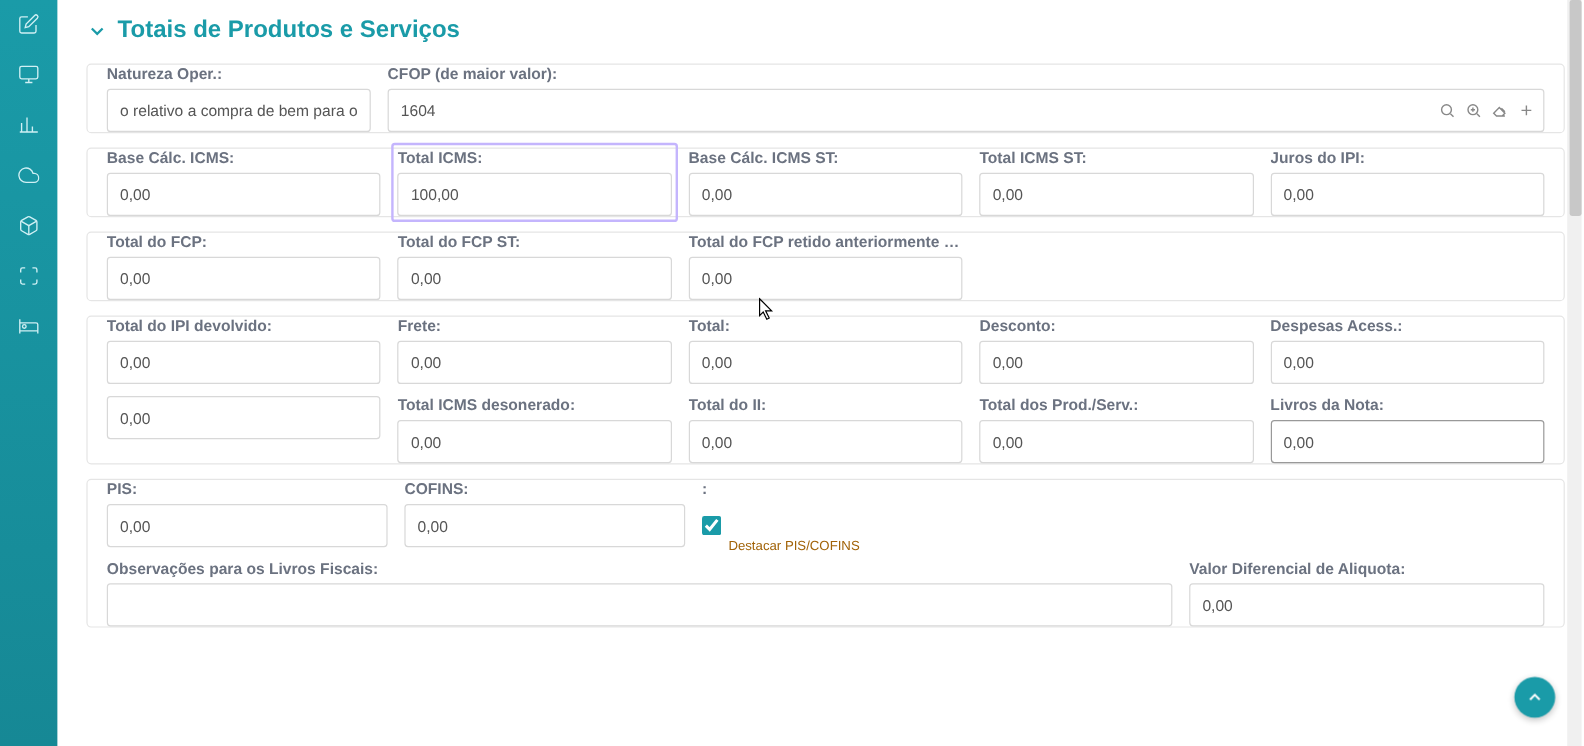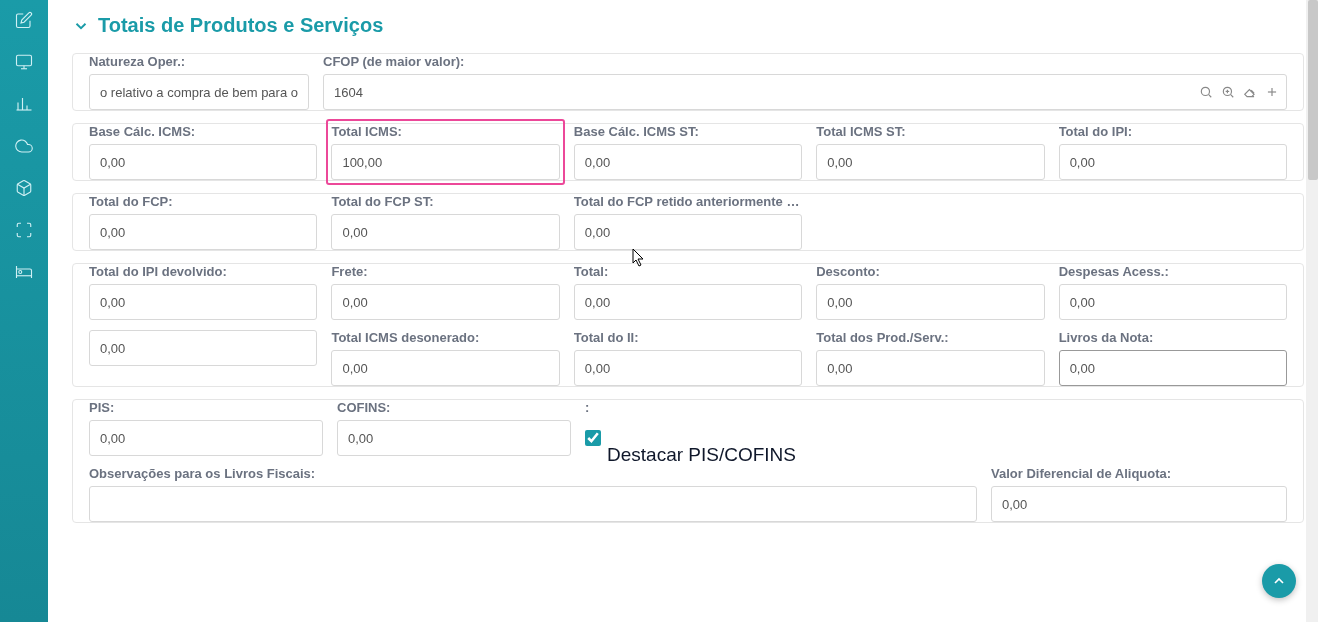--- a/index.html
+++ b/index.html
@@ -11,29 +11,29 @@
 .section-header { display: flex; align-items: center; gap: 8px; color: #1a9ba8; margin-bottom: 16px; cursor: pointer; padding-top: 6px; }
 .chevron { width: 18px; height: 18px; }
 .section-title { font-size: 20px; font-weight: 700; color: #1a9ba8; }
 .panel { border: 1px solid #e5e5e5; border-radius: 4px; padding: 0 16px; margin-bottom: 12px; background: #fff; }
 .row { display: flex; gap: 14px; margin-bottom: 10px; }
 .row:last-child { margin-bottom: 0; }
 .field { display: flex; flex-direction: column; gap: 5px; flex: 1; min-width: 0; }
 .field-label { font-size: 13px; font-weight: 600; color: #6b7280; white-space: nowrap; overflow: hidden; text-overflow: ellipsis; }
 .field-input { height: 36px; border: 1px solid #d8d8d8; border-radius: 3px; padding: 0 10px; font-size: 13px; color: #555; background: #fff; text-align: left; }
 .field-input.ta-left { text-align: left; }
-.highlighted { border: 2px solid #ec4899; border-radius: 3px; padding: 3px; margin: -5px; }
+.highlighted { border: 2px solid #c4b5fd; border-radius: 3px; padding: 3px; margin: -5px; }
 .input-group { position: relative; display: flex; align-items: center; }
 .input-group .field-input { width: 100%; padding-right: 100px; }
 .input-icons { position: absolute; right: 8px; display: flex; gap: 8px; color: #888; }
 .input-icons span { cursor: pointer; display: flex; align-items: center; }
 .input-icons svg { width: 14px; height: 14px; stroke: #888; fill: none; stroke-width: 2; }
 .checkbox-row { display: flex; align-items: center; gap: 6px; height: 36px; }
 .checkbox-row input[type="checkbox"] { width: 16px; height: 16px; accent-color: #1a9ba8; cursor: pointer; }
-.checkbox-label { font-size: 19px; color: #0f172a; margin-top: 34px; }
+.checkbox-label { font-size: 11px; color: #a16207; margin-top: 34px; }
 .darker-border { border: 1px solid #999 !important; }
 .scrollbar-track { position: absolute; right: 2px; top: 0; width: 12px; height: 100%; background: #f0f0f0; }
 .scrollbar-thumb { position: absolute; right: 2px; top: 0; width: 10px; height: 180px; background: #c8c8c8; border-radius: 2px; }
 .fab { position: fixed; right: 24px; bottom: 24px; width: 34px; height: 34px; border-radius: 50%; background: #1a9ba8; color: #fff; display: flex; align-items: center; justify-content: center; cursor: pointer; box-shadow: 0 2px 6px rgba(0,0,0,0.25); }
 .fab svg { width: 16px; height: 16px; stroke: #fff; fill: none; stroke-width: 2.5; }
 .cursor-pointer { position: absolute; left: 584px; top: 248px; pointer-events: none; }
 .w-220 { flex: 0 0 220px; }
 .w-auto { flex: 1; }
 </style>
 </head>
@@ -154,21 +154,21 @@
       </div>
       <div class="field">
         <span class="field-label">Base Cálc. ICMS ST:</span>
         <input class="field-input" value="0,00" style="">
       </div>
       <div class="field">
         <span class="field-label">Total ICMS ST:</span>
         <input class="field-input" value="0,00" style="">
       </div>
       <div class="field">
-        <span class="field-label">Total do IPI:</span>
+        <span class="field-label">Juros do IPI:</span>
         <input class="field-input" value="0,00" style="">
       </div>
     </div>
   </div>
 
   <div class="panel">
     <div class="row">
       <div class="field">
         <span class="field-label">Total do FCP:</span>
         <input class="field-input" value="0,00" style="">

